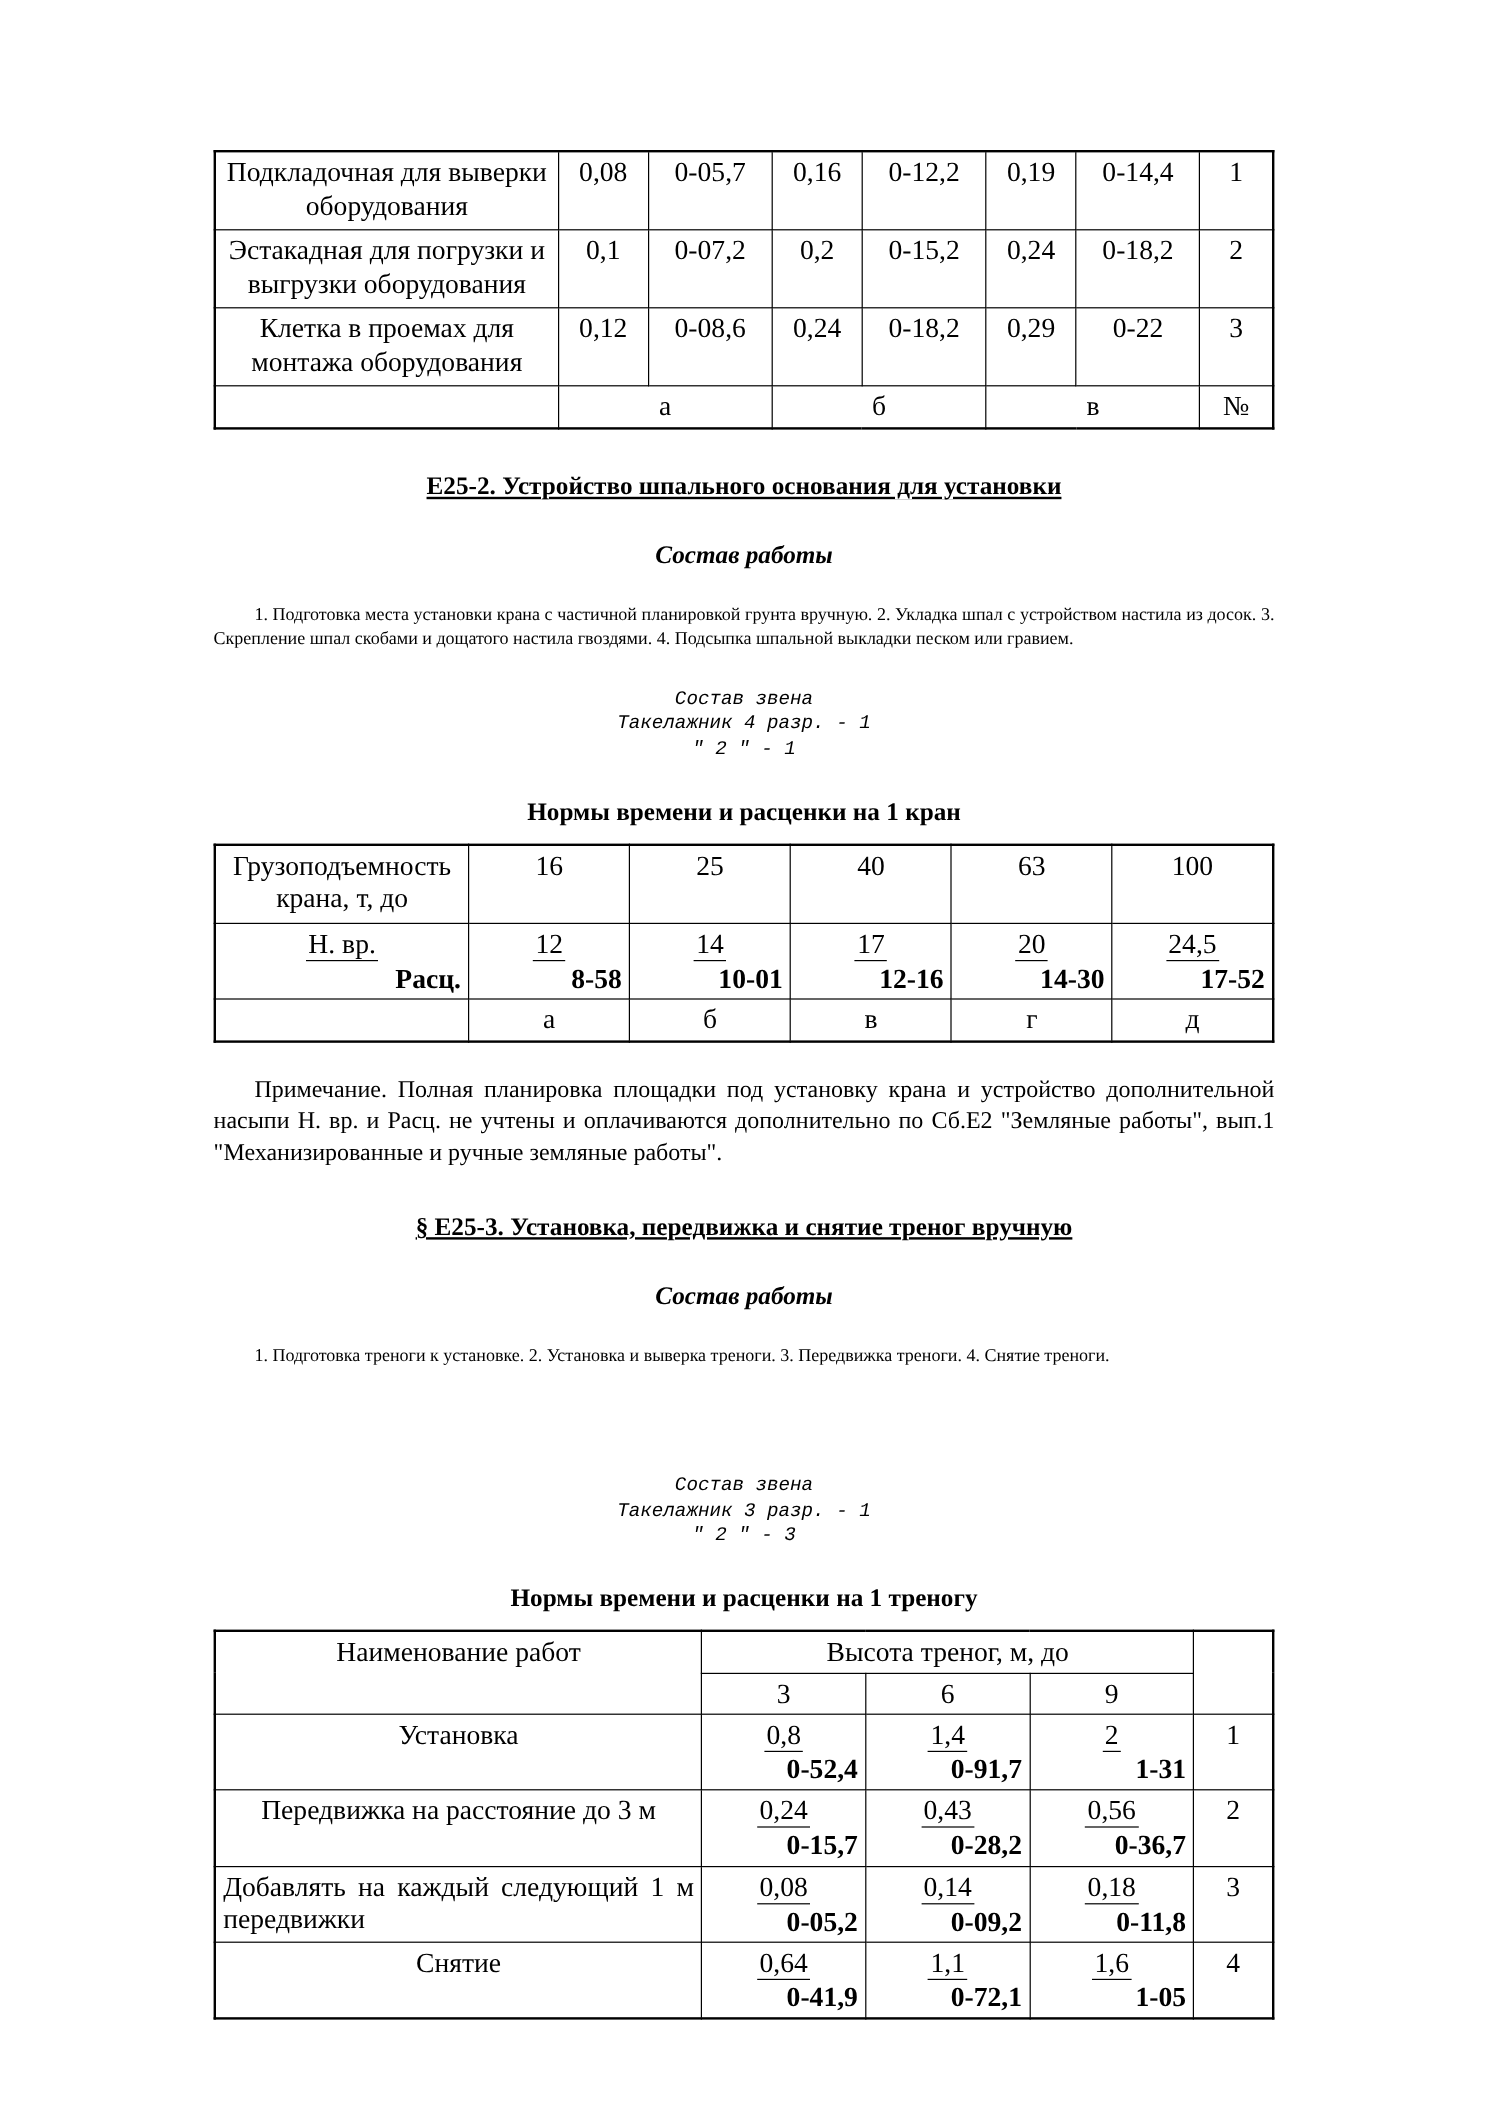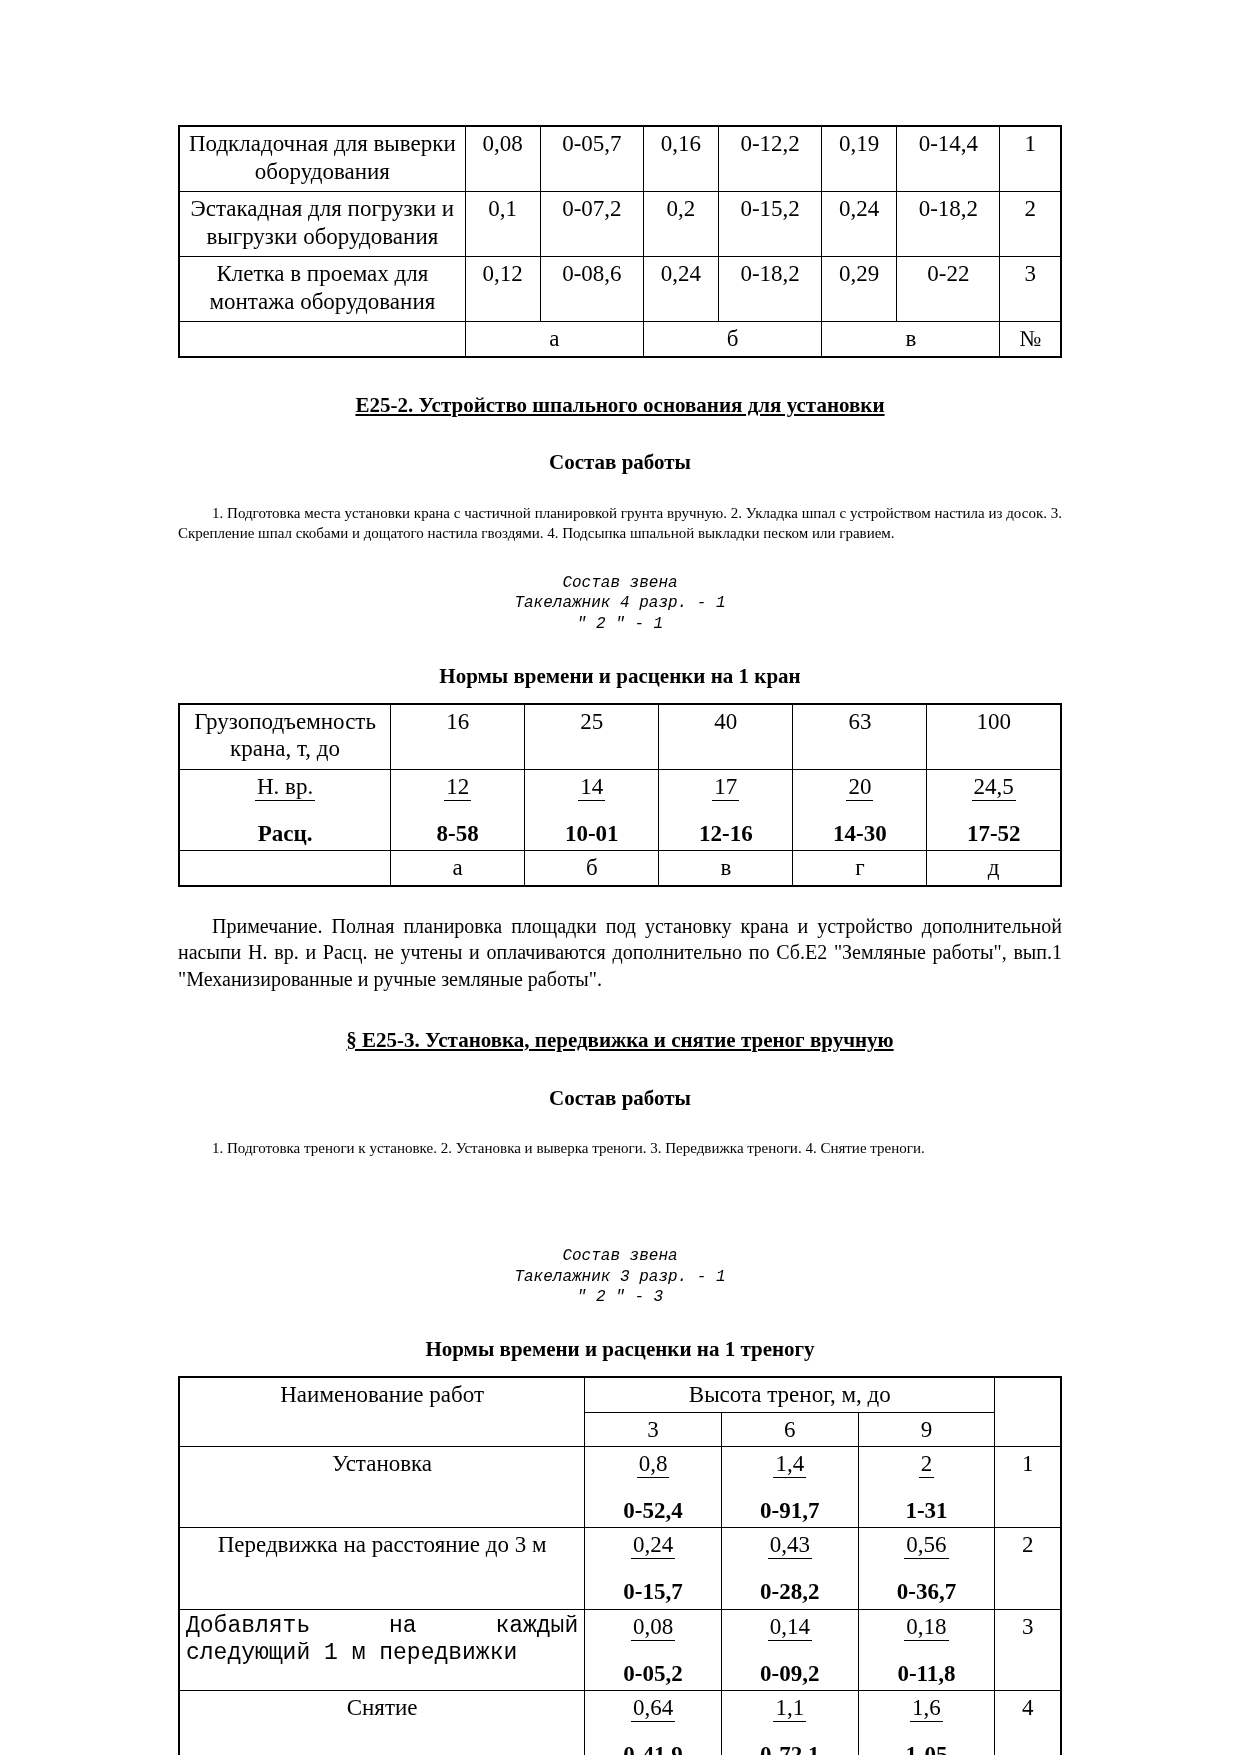--- a/index.html
+++ b/index.html
@@ -43,31 +43,31 @@
   td.mid { vertical-align: middle; }
   .cell-tall { height: 58px; }
 
   
   .frac { line-height: 1.18; }
   .frac .num {
     display: inline-block;
     border-bottom: 1.4px solid #000;
     padding: 0 2px 0 2px;
   }
-  .frac .den { font-weight: bold; display: block; margin-top: 19px; }
+  .frac .den { font-weight: bold; display: block; margin-top: 1px; text-align: right; }
 
   
   .h-center {
     text-align: center;
     font-weight: bold;
     font-size: 21px;
     line-height: 1.32;
   }
   .sec-title { margin: 34px 0 0 0; text-decoration: underline; }
-  .sub-head { margin: 30px 0 0 0; }
+  .sub-head { margin: 30px 0 0 0; font-style: italic; }
   .para {
     text-align: justify;
     font-size: 15px;
     line-height: 1.34;
     margin: 26px 0 0 0;
     text-indent: 34px;
   }
   .crew {
     text-align: center;
     font-style: italic;
@@ -293,21 +293,21 @@
             <span class="den">0-28,2</span>
           </td>
           <td class="frac">
             <span class="num">0,56</span>
             <span class="den">0-36,7</span>
           </td>
           <td>2</td>
         </tr>
 
         <tr>
-          <td class="left" style="text-align:justify;font-family:Liberation Mono, monospace;">Добавлять на каждый следующий 1 м передвижки</td>
+          <td class="left" style="text-align:justify;">Добавлять на каждый следующий 1 м передвижки</td>
           <td class="frac">
             <span class="num">0,08</span>
             <span class="den">0-05,2</span>
           </td>
           <td class="frac">
             <span class="num">0,14</span>
             <span class="den">0-09,2</span>
           </td>
           <td class="frac">
             <span class="num">0,18</span>

